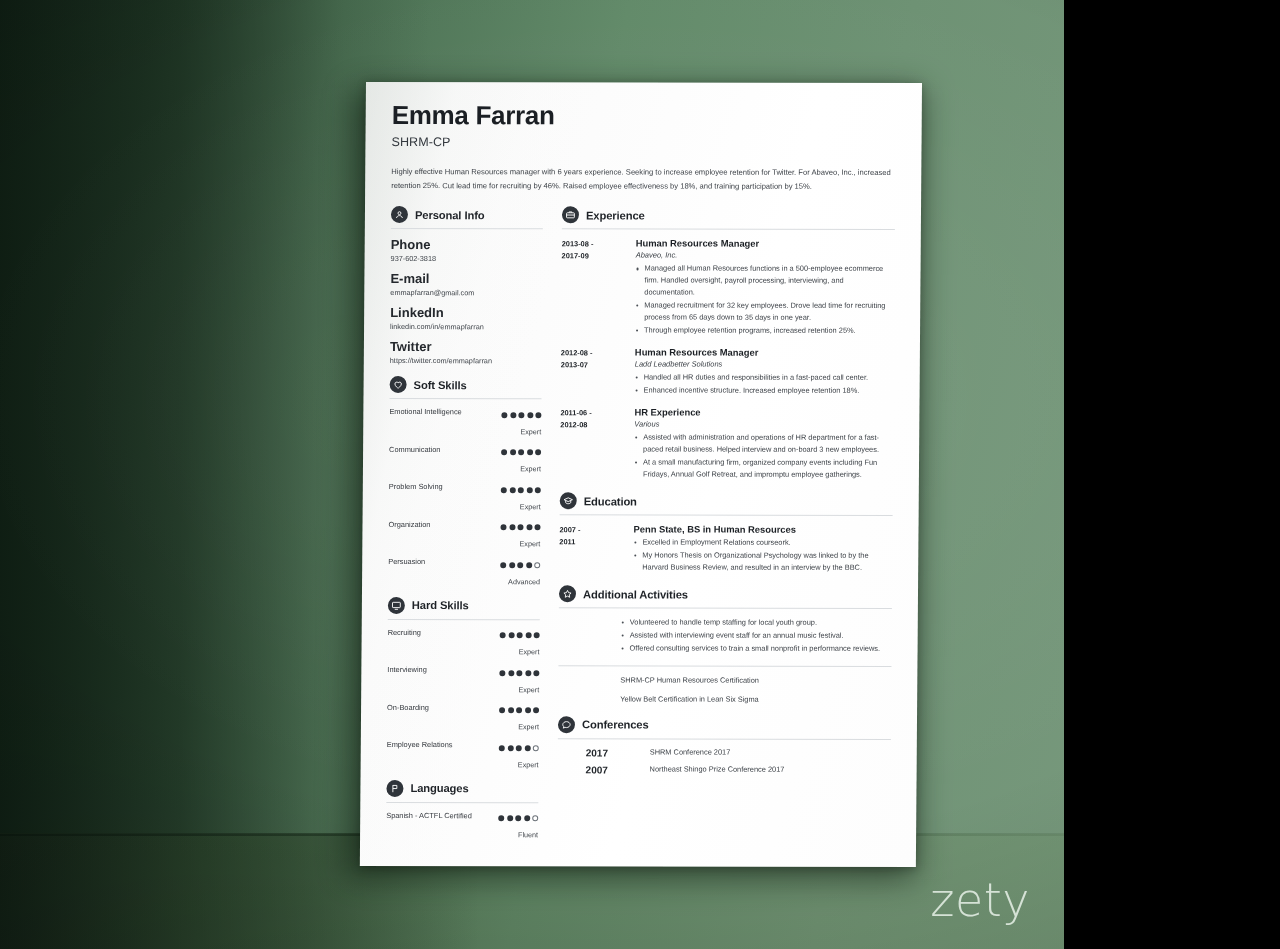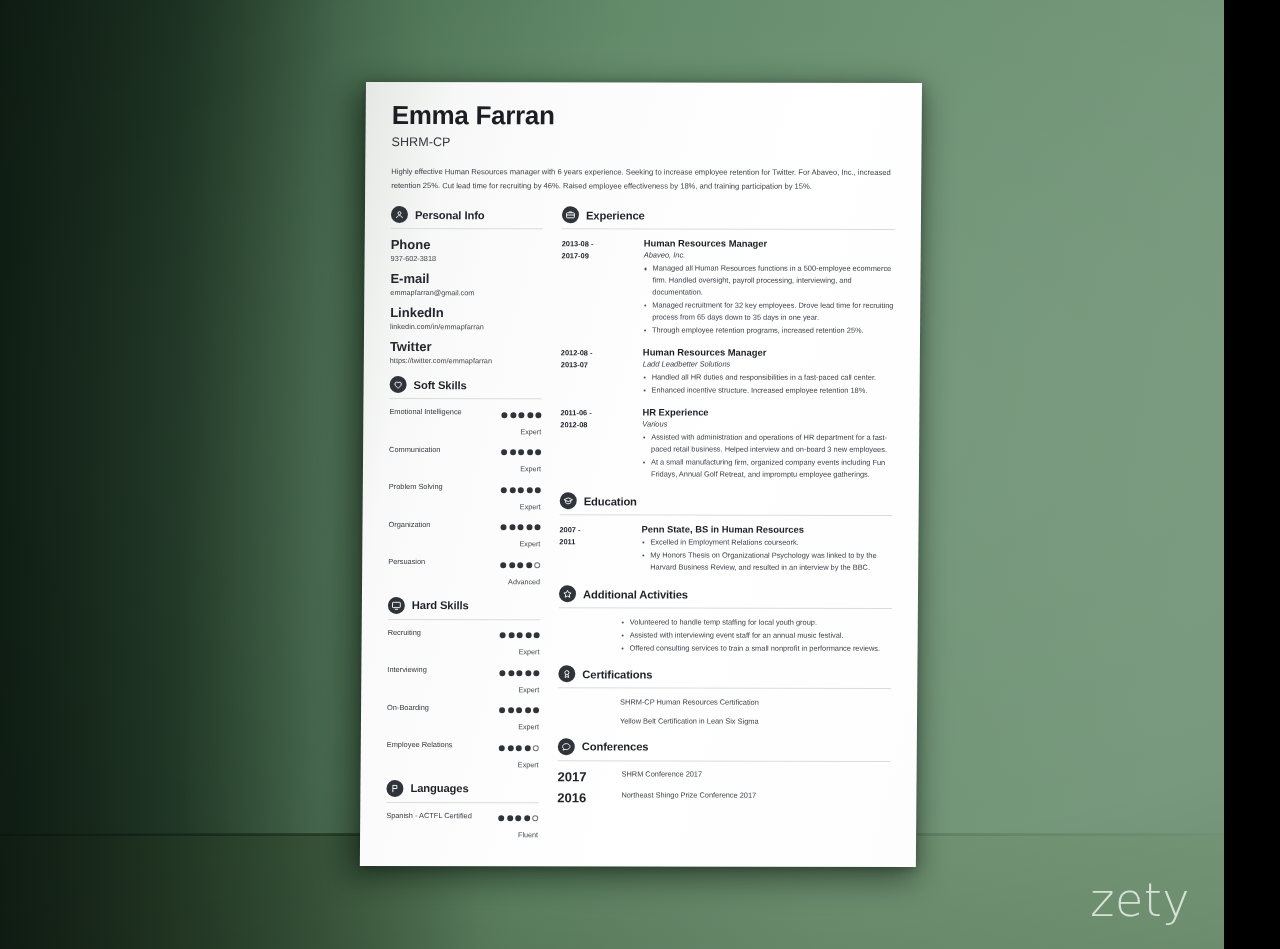--- a/index.html
+++ b/index.html
@@ -10,21 +10,21 @@
     width: 1280px;
     height: 949px;
     overflow: hidden;
     font-family: "Liberation Sans", sans-serif;
     background: #000;
   }
 
   
   #scene {
     position: relative;
-    width: 1224px;
+    width: 1064px;
     height: 949px;
     overflow: hidden;
   }
   .wall {
     position: absolute;
     left: 0; top: 0;
     width: 1280px;
     height: 836px;
     background:
       linear-gradient(100deg,
@@ -225,21 +225,21 @@
   .skill-level {
     font-size: 7.2px;
     color: #41464c;
     text-align: right;
     margin-top: 9px;
   }
 
   
   .entry {
     display: flex;
-    gap: 28px;
+    gap: 20px;
     margin-bottom: 9px;
   }
   .entry-date {
     flex: 0 0 54px;
     font-size: 7.4px;
     font-weight: bold;
     color: #22262b;
     line-height: 1.55;
     padding-top: 1px;
   }
@@ -282,23 +282,24 @@
   .cert-row { padding-left: 62px; }
   .acts { padding-left: 62px; }
 
   .conf-row {
     display: flex;
     gap: 10px;
     margin-bottom: 6px;
   }
   .conf-year {
     flex: 0 0 54px;
-    font-size: 13px;
+    font-size: 10px;
     font-weight: bold;
     color: #22262b;
+    margin-left: 28px;
   }
   .conf-name {
     font-size: 7.4px;
     color: #3a3f45;
   }
 
   
   .zety {
     position: absolute;
     right: 34px;
@@ -635,29 +636,20 @@
               <div class="acts">
                 <ul class="bullets" id="act-list">
                     <li>Volunteered to handle temp staffing for local youth group.</li>
                     <li>Assisted with interviewing event staff for an annual music festival.</li>
                     <li>Offered consulting services to train a small nonprofit in performance reviews.</li>
                   </ul>
               </div>
             </div>
 
             <div class="sec">
-              <div class="sec-head">
-                <span class="sec-ico">
-                  <svg width="11" height="11" viewBox="0 0 24 24" fill="none" stroke="#fff" stroke-width="2">
-                    <circle cx="12" cy="9.4" r="4.4"></circle>
-                      <path d="M9.4 13.4 8.2 20l3.8-2 3.8 2-1.2-6.6"></path>
-                  </svg>
-                </span>
-                <span class="sec-title">Certifications</span>
-              </div>
               <div class="sec-rule"></div>
               <div class="cert-row" id="cert-list">
                   <div class="plain-line">SHRM-CP Human Resources Certification</div>
                   <div class="plain-line">Yellow Belt Certification in Lean Six Sigma</div>
                 </div>
             </div>
 
             <div class="sec">
               <div class="sec-head">
                 <span class="sec-ico">
@@ -667,21 +659,21 @@
                 </span>
                 <span class="sec-title">Conferences</span>
               </div>
               <div class="sec-rule"></div>
               <div id="conf-list">
   <div class="conf-row">
     <span class="conf-year">2017</span>
     <span class="conf-name">SHRM Conference 2017</span>
   </div>
   <div class="conf-row">
-    <span class="conf-year">2016</span>
+    <span class="conf-year">2007</span>
     <span class="conf-name">Northeast Shingo Prize Conference 2017</span>
   </div>
                 </div>
             </div>
 
           </div>
         </div>
       </div>
     </div>
   </div>

